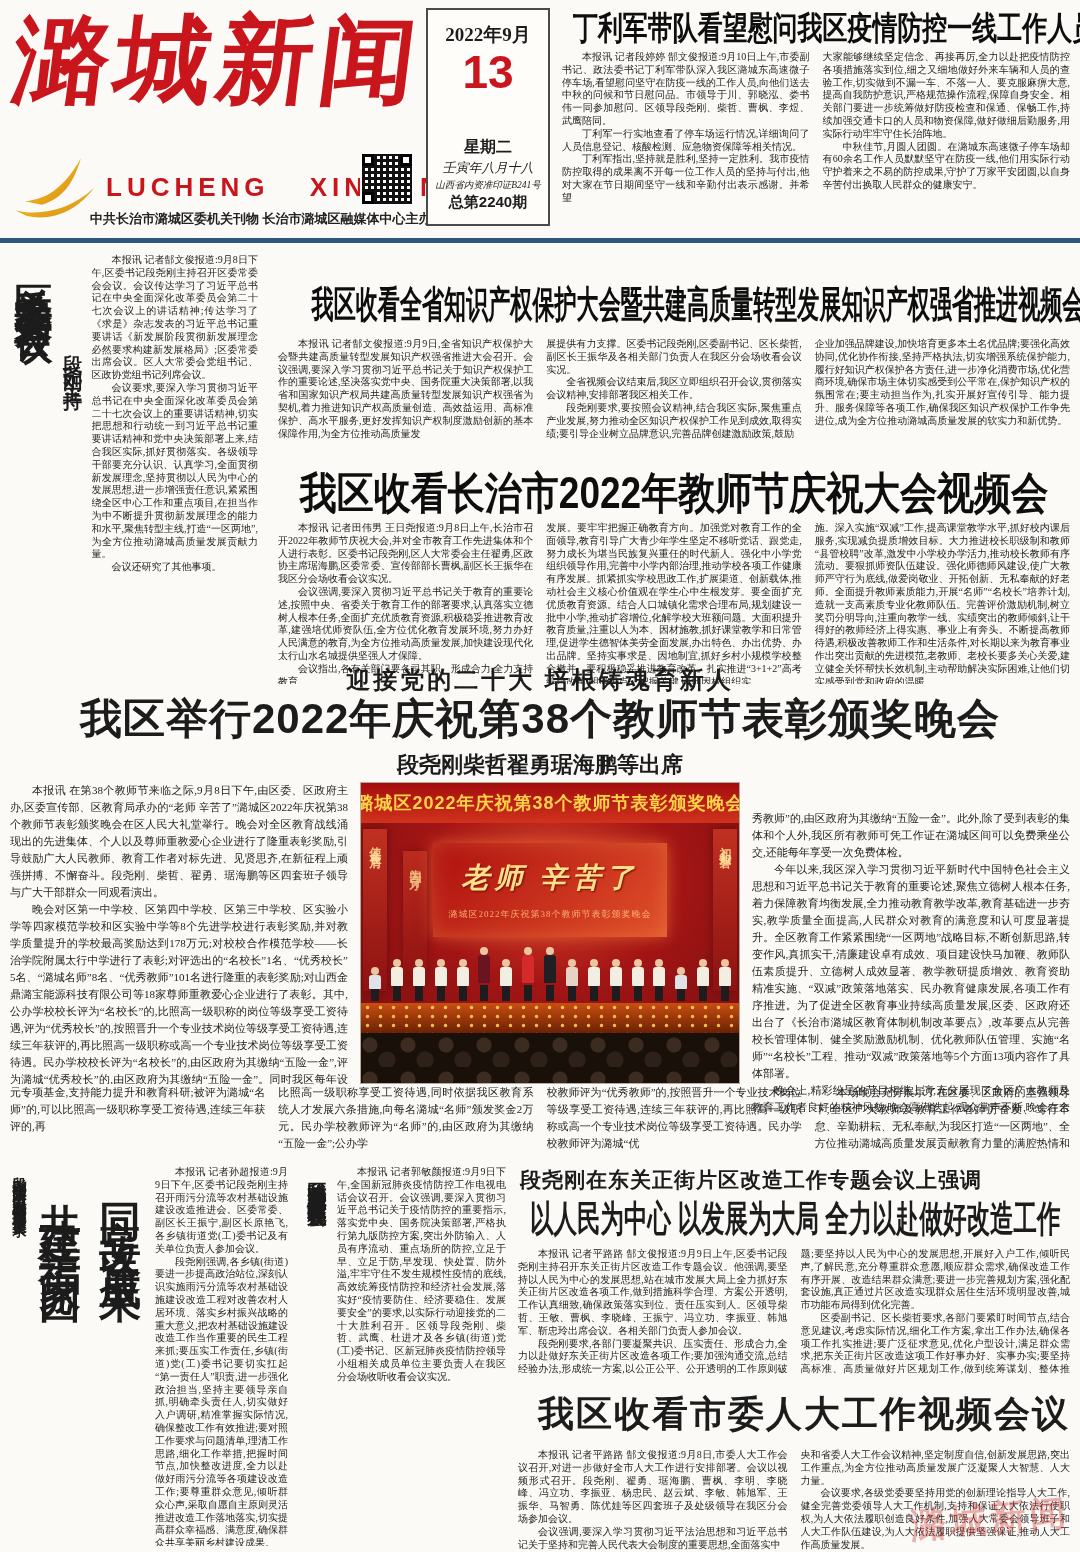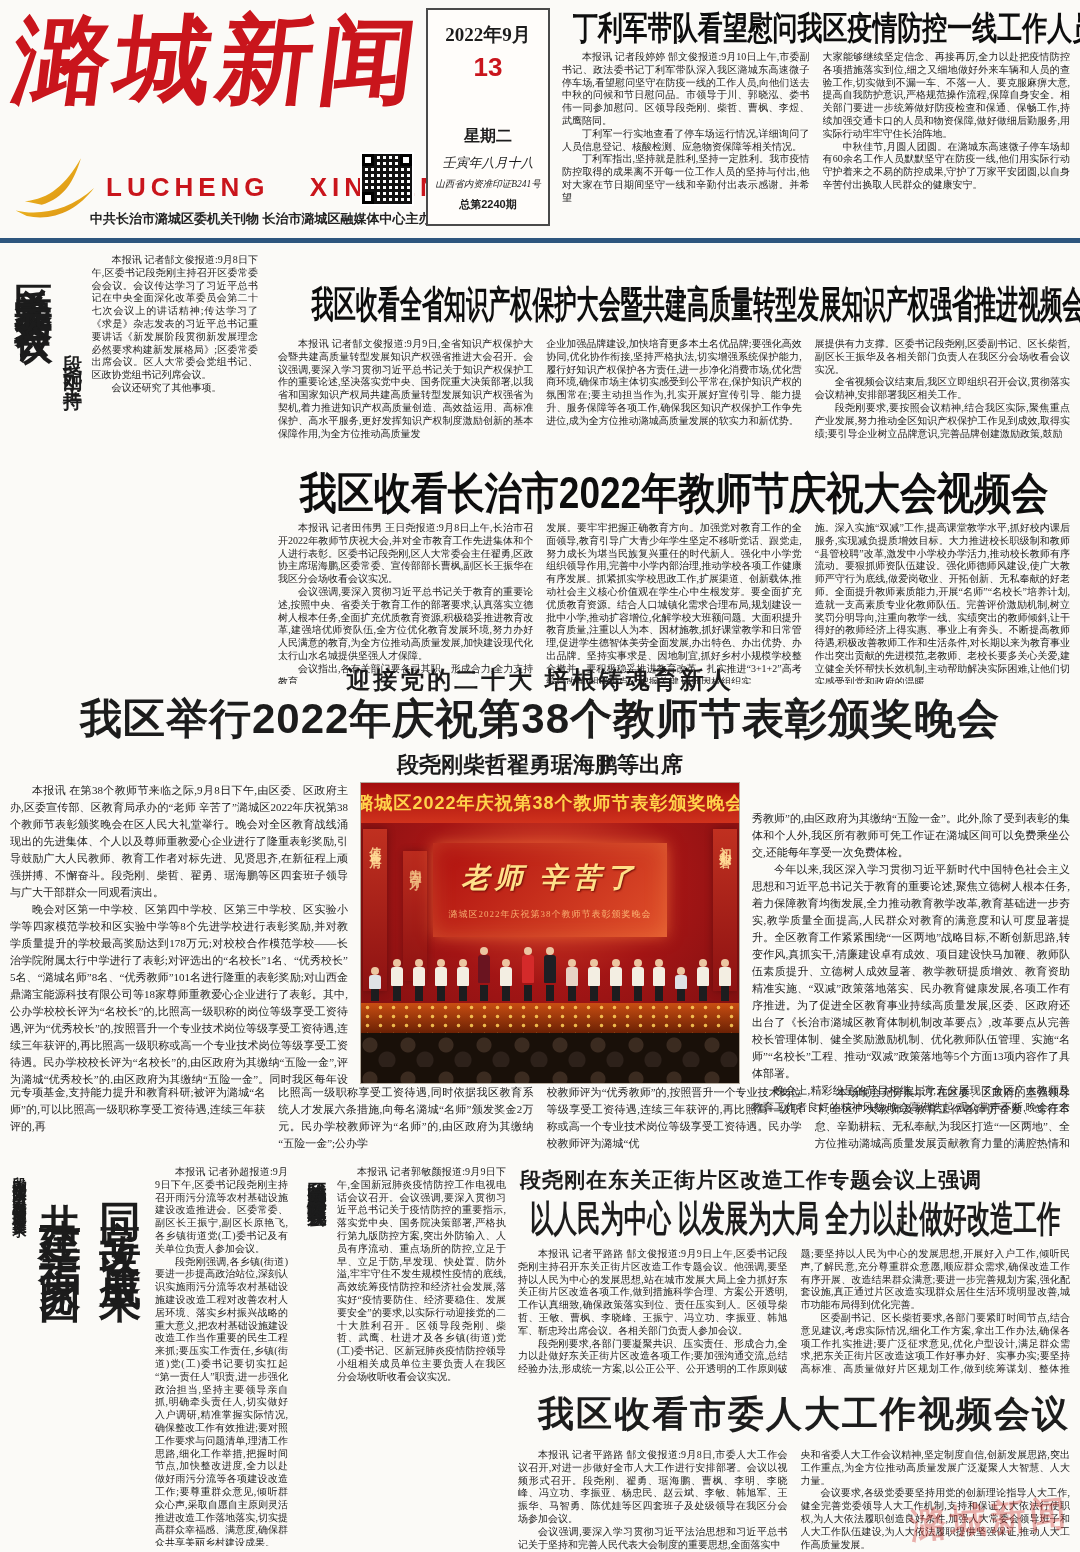--- a/index.html
+++ b/index.html
@@ -25,25 +25,25 @@
   .organ{position:absolute;left:80px;top:60px;font-size:13px;font-weight:700;color:#222;white-space:nowrap;}
   .qr{position:absolute;left:352px;top:4px;width:50px;height:50px;background:
       repeating-linear-gradient(0deg,#111 0 3px,transparent 3px 6px),
       repeating-linear-gradient(90deg,#111 0 3px,#fff 3px 6px);outline:2px solid #fff;}
   .qr i{position:absolute;width:12px;height:12px;background:#fff;border:3px solid #000;box-sizing:border-box;}
   .qr i:nth-child(1){left:0;top:0}.qr i:nth-child(2){right:0;top:0}.qr i:nth-child(3){left:0;bottom:0}
   .datebox{position:absolute;left:416px;top:2px;width:124px;height:218px;border:2px solid #4a4a4a;background:#fffdfa;
       display:flex;flex-direction:column;align-items:center;justify-content:space-between;
       padding:12px 4px;box-sizing:border-box;text-align:center;}
   .d-ym{font-size:19px;font-weight:700;}
-  .d-day{font-size:26px;font-weight:900;color:#c9151c;line-height:1;}
+  .d-day{font-size:46px;font-weight:900;color:#c9151c;line-height:1;}
   .d-week{font-size:16px;font-weight:700;margin-top:40px;}
   .d-lunar{font-size:13px;font-style:italic;}
   .d-lic{font-size:9.5px;font-style:italic;white-space:nowrap;}
-  .d-issue{font-size:11px;font-weight:700;}
+  .d-issue{font-size:15px;font-weight:700;}
   
   .toparticle{position:absolute;left:552px;top:0;width:508px;height:226px;}
   .hl{font-weight:900;color:#0e0e0e;font-family:"Liberation Sans",sans-serif;}
   .hl-top{margin:0 0 10px;text-align:center;white-space:nowrap;font-size:10px;}
   .sc-top{display:inline-block;font-size:26px;font-weight:900;transform:scale(.96,1.25);transform-origin:center top;}
   .toparticle .cols{height:164px;}
   
   .bluebar{position:absolute;left:0;top:238px;width:1080px;height:5px;background:#2e567e;}
   
   .band2{position:absolute;left:10px;top:252px;width:1060px;height:404px;}
@@ -179,38 +179,39 @@
   </header>
 
   <div class="bluebar"></div>
 
   <section class="band2">
     <article class="standing">
       <h2 class="vhl">区委常委会召开会议</h2>
       <div class="vsub">段尧刚主持</div>
       <div class="s-body bt">
         <p class="p">本报讯  记者郜文俊报道:9月8日下午,区委书记段尧刚主持召开区委常委会会议。会议传达学习了习近平总书记在中央全面深化改革委员会第二十七次会议上的讲话精神;传达学习了《求是》杂志发表的习近平总书记重要讲话《新发展阶段贯彻新发展理念必然要求构建新发展格局》;区委常委出席会议。区人大常委会党组书记、区政协党组书记列席会议。</p>
+        <p class="p">会议要求,要深入学习贯彻习近平总书记在中央全面深化改革委员会第二十七次会议上的重要讲话精神,切实把思想和行动统一到习近平总书记重要讲话精神和党中央决策部署上来,结合我区实际,抓好贯彻落实。各级领导干部要充分认识、认真学习,全面贯彻新发展理念,坚持贯彻以人民为中心的发展思想,进一步增强责任意识,紧紧围绕全区中心工作和重点项目,在担当作为中不断提升贯彻新发展理念的能力和水平,聚焦转型主线,打造“一区两地”,为全方位推动潞城高质量发展贡献力量。</p>
         <p class="p">会议还研究了其他事项。</p>
       </div>
     </article>
 
     <div class="b2r">
       <article>
         <h2 class="hl hl-ip"><span class="sc-ip">我区收看全省知识产权保护大会暨共建高质量转型发展知识产权强省推进视频会</span></h2>
         <div class="cols bt b-ip">
           <div class="col">
             <p class="p">本报讯  记者郜文俊报道:9月9日,全省知识产权保护大会暨共建高质量转型发展知识产权强省推进大会召开。会议强调,要深入学习贯彻习近平总书记关于知识产权保护工作的重要论述,坚决落实党中央、国务院重大决策部署,以我省和国家知识产权局共建高质量转型发展知识产权强省为契机,着力推进知识产权高质量创造、高效益运用、高标准保护、高水平服务,更好发挥知识产权制度激励创新的基本保障作用,为全方位推动高质量发</p>
           </div>
           <div class="col">
-            <p class="p cont">企业加强品牌建设,加快培育更多本土名优品牌;要强化高效协同,优化协作衔接,坚持严格执法,切实增强系统保护能力,履行好知识产权保护各方责任,进一步净化消费市场,优化营商环境,确保市场主体切实感受到公平常在,保护知识产权的氛围常在;要主动担当作为,扎实开展好宣传引导、能力提升、服务保障等各项工作,确保我区知识产权保护工作争先进位,成为全方位推动潞城高质量发展的软实力和新优势。</p>
-          </div>
-          <div class="col">
             <p class="p cont">展提供有力支撑。区委书记段尧刚,区委副书记、区长柴哲,副区长王振华及各相关部门负责人在我区分会场收看会议实况。</p>
             <p class="p">全省视频会议结束后,我区立即组织召开会议,贯彻落实会议精神,安排部署我区相关工作。</p>
             <p class="p">段尧刚要求,要按照会议精神,结合我区实际,聚焦重点产业发展,努力推动全区知识产权保护工作见到成效,取得实绩;要引导企业树立品牌意识,完善品牌创建激励政策,鼓励</p>
+          </div>
+          <div class="col">
+            <p class="p cont">企业加强品牌建设,加快培育更多本土名优品牌;要强化高效协同,优化协作衔接,坚持严格执法,切实增强系统保护能力,履行好知识产权保护各方责任,进一步净化消费市场,优化营商环境,确保市场主体切实感受到公平常在,保护知识产权的氛围常在;要主动担当作为,扎实开展好宣传引导、能力提升、服务保障等各项工作,确保我区知识产权保护工作争先进位,成为全方位推动潞城高质量发展的软实力和新优势。</p>
           </div>
         </div>
       </article>
 
       <article>
         <h2 class="hl hl-tv"><span class="sc-tv">我区收看长治市2022年教师节庆祝大会视频会</span></h2>
         <div class="cols bt b-tv">
           <div class="col">
             <p class="p">本报讯  记者田伟男  王日尧报道:9月8日上午,长治市召开2022年教师节庆祝大会,并对全市教育工作先进集体和个人进行表彰。区委书记段尧刚,区人大常委会主任翟勇,区政协主席琚海鹏,区委常委、宣传部部长曹枫,副区长王振华在我区分会场收看会议实况。</p>
             <p class="p">会议强调,要深入贯彻习近平总书记关于教育的重要论述,按照中央、省委关于教育工作的部署要求,认真落实立德树人根本任务,全面扩充优质教育资源,积极稳妥推进教育改革,建强培优师资队伍,全方位优化教育发展环境,努力办好人民满意的教育,为全方位推动高质量发展,加快建设现代化太行山水名城提供坚强人才保障。</p>

